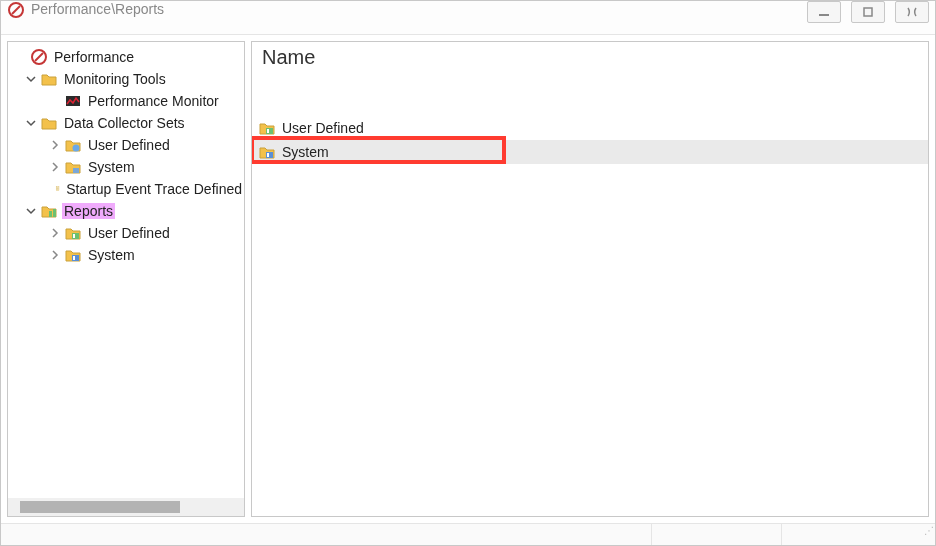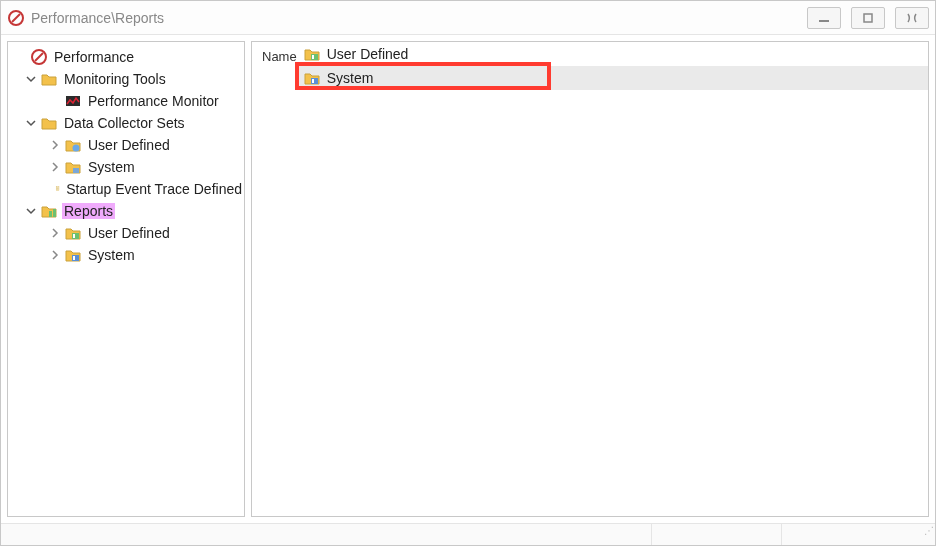--- a/index.html
+++ b/index.html
@@ -1,39 +1,39 @@
 <!DOCTYPE html>
 <html><head>
   <meta charset="utf-8">
   <style>
     * { box-sizing: border-box; margin: 0; padding: 0; }
     body { font-family: "Segoe UI", Tahoma, sans-serif; font-size: 13px; color: #333; background: #fff; }
     .window { width: 936px; height: 546px; border: 1px solid #c8c8c8; background: #fff; display: flex; flex-direction: column; }
-    .titlebar { height: 34px; display: flex; align-items: center; padding: 0 6px; border-bottom: 1px solid #e5e5e5; background: #fdfdfd; }
+    .titlebar { height: 34px; display: flex; padding: 0 6px; border-bottom: 1px solid #e5e5e5; background: #fdfdfd; }
     .titlebar .app-icon { width: 18px; height: 18px; margin-right: 6px; }
     .titlebar .title-text { color: #888; font-size: 14px; flex: 1; }
     .win-controls { display: flex; gap: 10px; }
     .win-btn { width: 34px; height: 22px; border: 1px solid #c8c8c8; background: #f6f6f6; display: flex; align-items: center; justify-content: center; color: #777; font-size: 12px; border-radius: 2px; cursor: default; }
     .body { flex: 1; display: flex; padding: 6px; gap: 6px; min-height: 0; }
-    .panel { border: 1px solid #c8c8c8; background: #fff; display: flex; flex-direction: row; overflow: hidden; }
+    .panel { border: 1px solid #c8c8c8; background: #fff; display: flex; flex-direction: column; overflow: hidden; gap: 48px; }
     .left-panel { width: 238px; }
     .right-panel { flex: 1; }
     .tree { flex: 1; padding: 4px 0 0 4px; overflow: hidden; }
     .tree-row { display: flex; align-items: center; height: 22px; white-space: nowrap; cursor: default; }
     .expander { width: 14px; height: 14px; display: flex; align-items: center; justify-content: center; margin-right: 2px; color: #555; font-size: 10px; }
     .expander.spacer { visibility: hidden; }
     .ticon { width: 18px; height: 18px; margin-right: 4px; display: flex; align-items: center; justify-content: center; }
     .label { font-size: 14px; color: #222; padding: 0 2px; }
     .label.selected { background: #f0abfc; }
     .indent-0 { padding-left: 2px; }
     .indent-1 { padding-left: 12px; text-align: right; }
     .indent-2 { padding-left: 36px; }
     .hscroll-track { height: 18px; background: #f0f0f0; margin: 0 0 0 0; position: relative; }
     .hscroll-thumb { position: absolute; left: 12px; top: 3px; height: 12px; width: 160px; background: #b3b3b3; }
-    .list-header { height: 26px; display: flex; align-items: flex-end; padding-left: 10px; font-size: 13px; color: #333; border-bottom: 0; }
+    .list-header { height: 26px; display: flex; align-items: flex-start; padding-left: 10px; font-size: 20px; color: #333; border-bottom: 0; }
     .col-head { padding: 4px 0; }
     .list-body { position: relative; flex: 1; }
     .list-row { display: flex; align-items: center; height: 24px; padding-left: 6px; cursor: default; }
     .list-row .ticon { margin-right: 4px; }
     .list-row.selected { background: #eaeaea; }
     .highlight-box { position: absolute; border: 4px solid #ff3b30; pointer-events: none; }
     .statusbar { height: 22px; border-top: 1px solid #e5e5e5; background: #fafafa; display: flex; align-items: center; }
     .status-seg { border-left: 1px solid #e5e5e5; height: 100%; }
     .resize-grip { width: 16px; height: 16px; margin-left: auto; margin-right: 2px; color: #bbb; font-size: 10px; letter-spacing: -1px; line-height: 7px; text-align: right; }
   </style>

